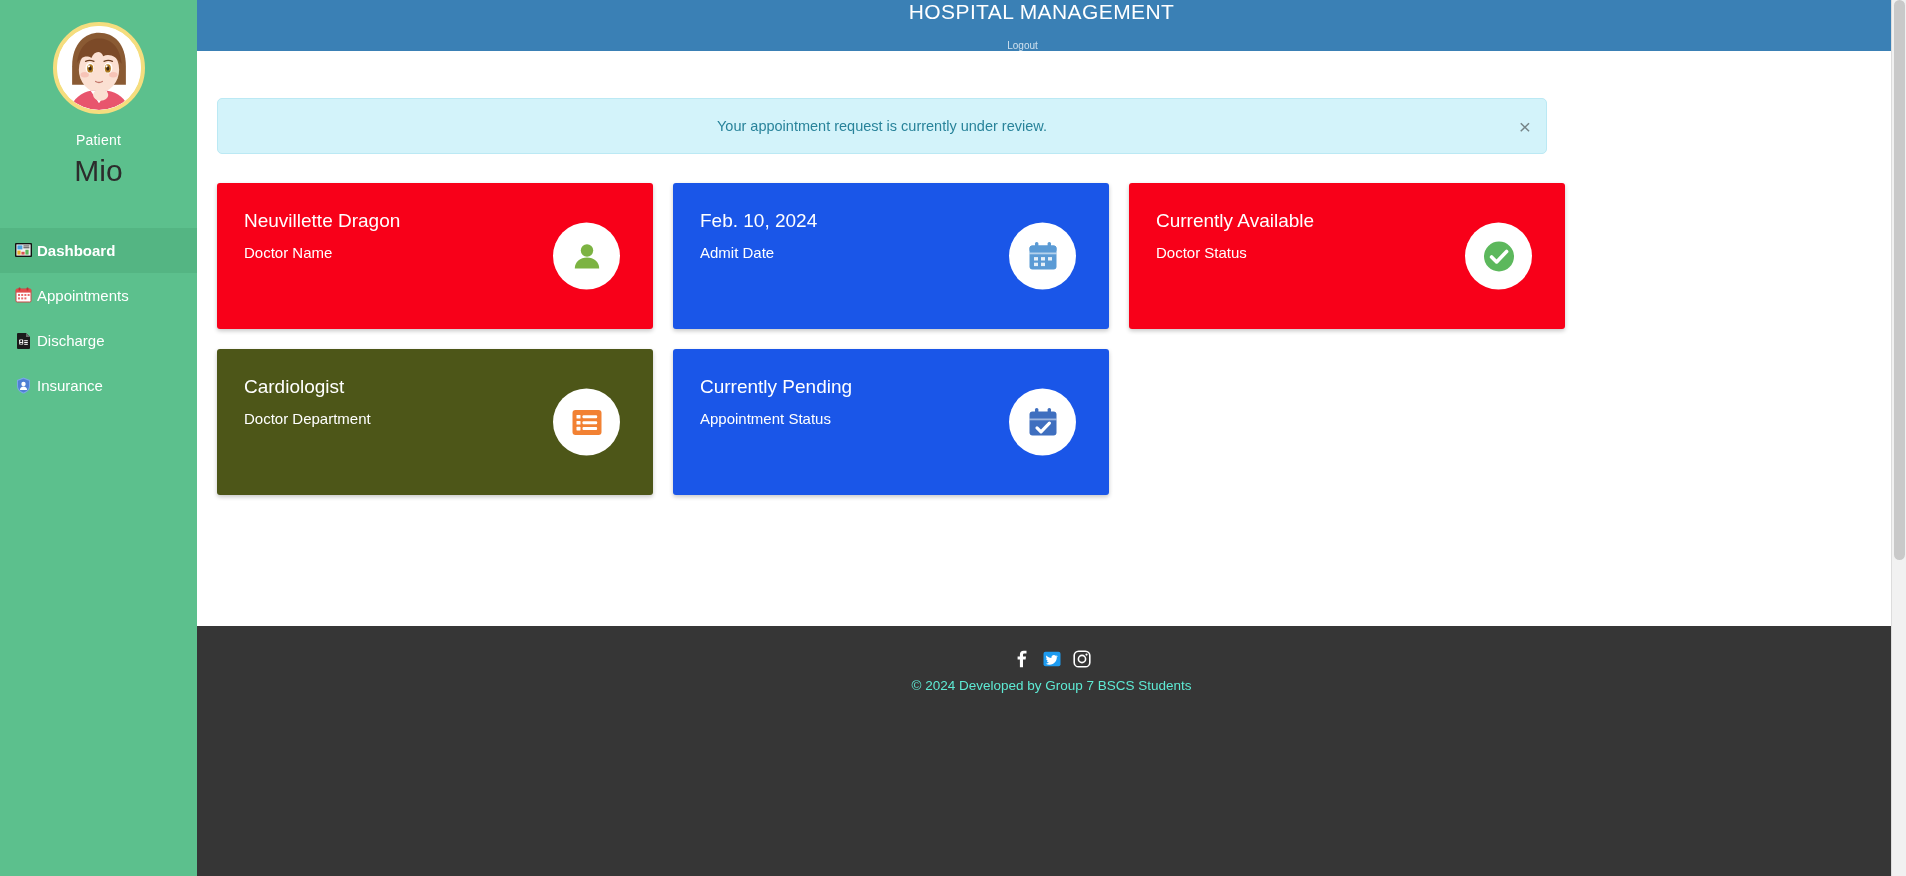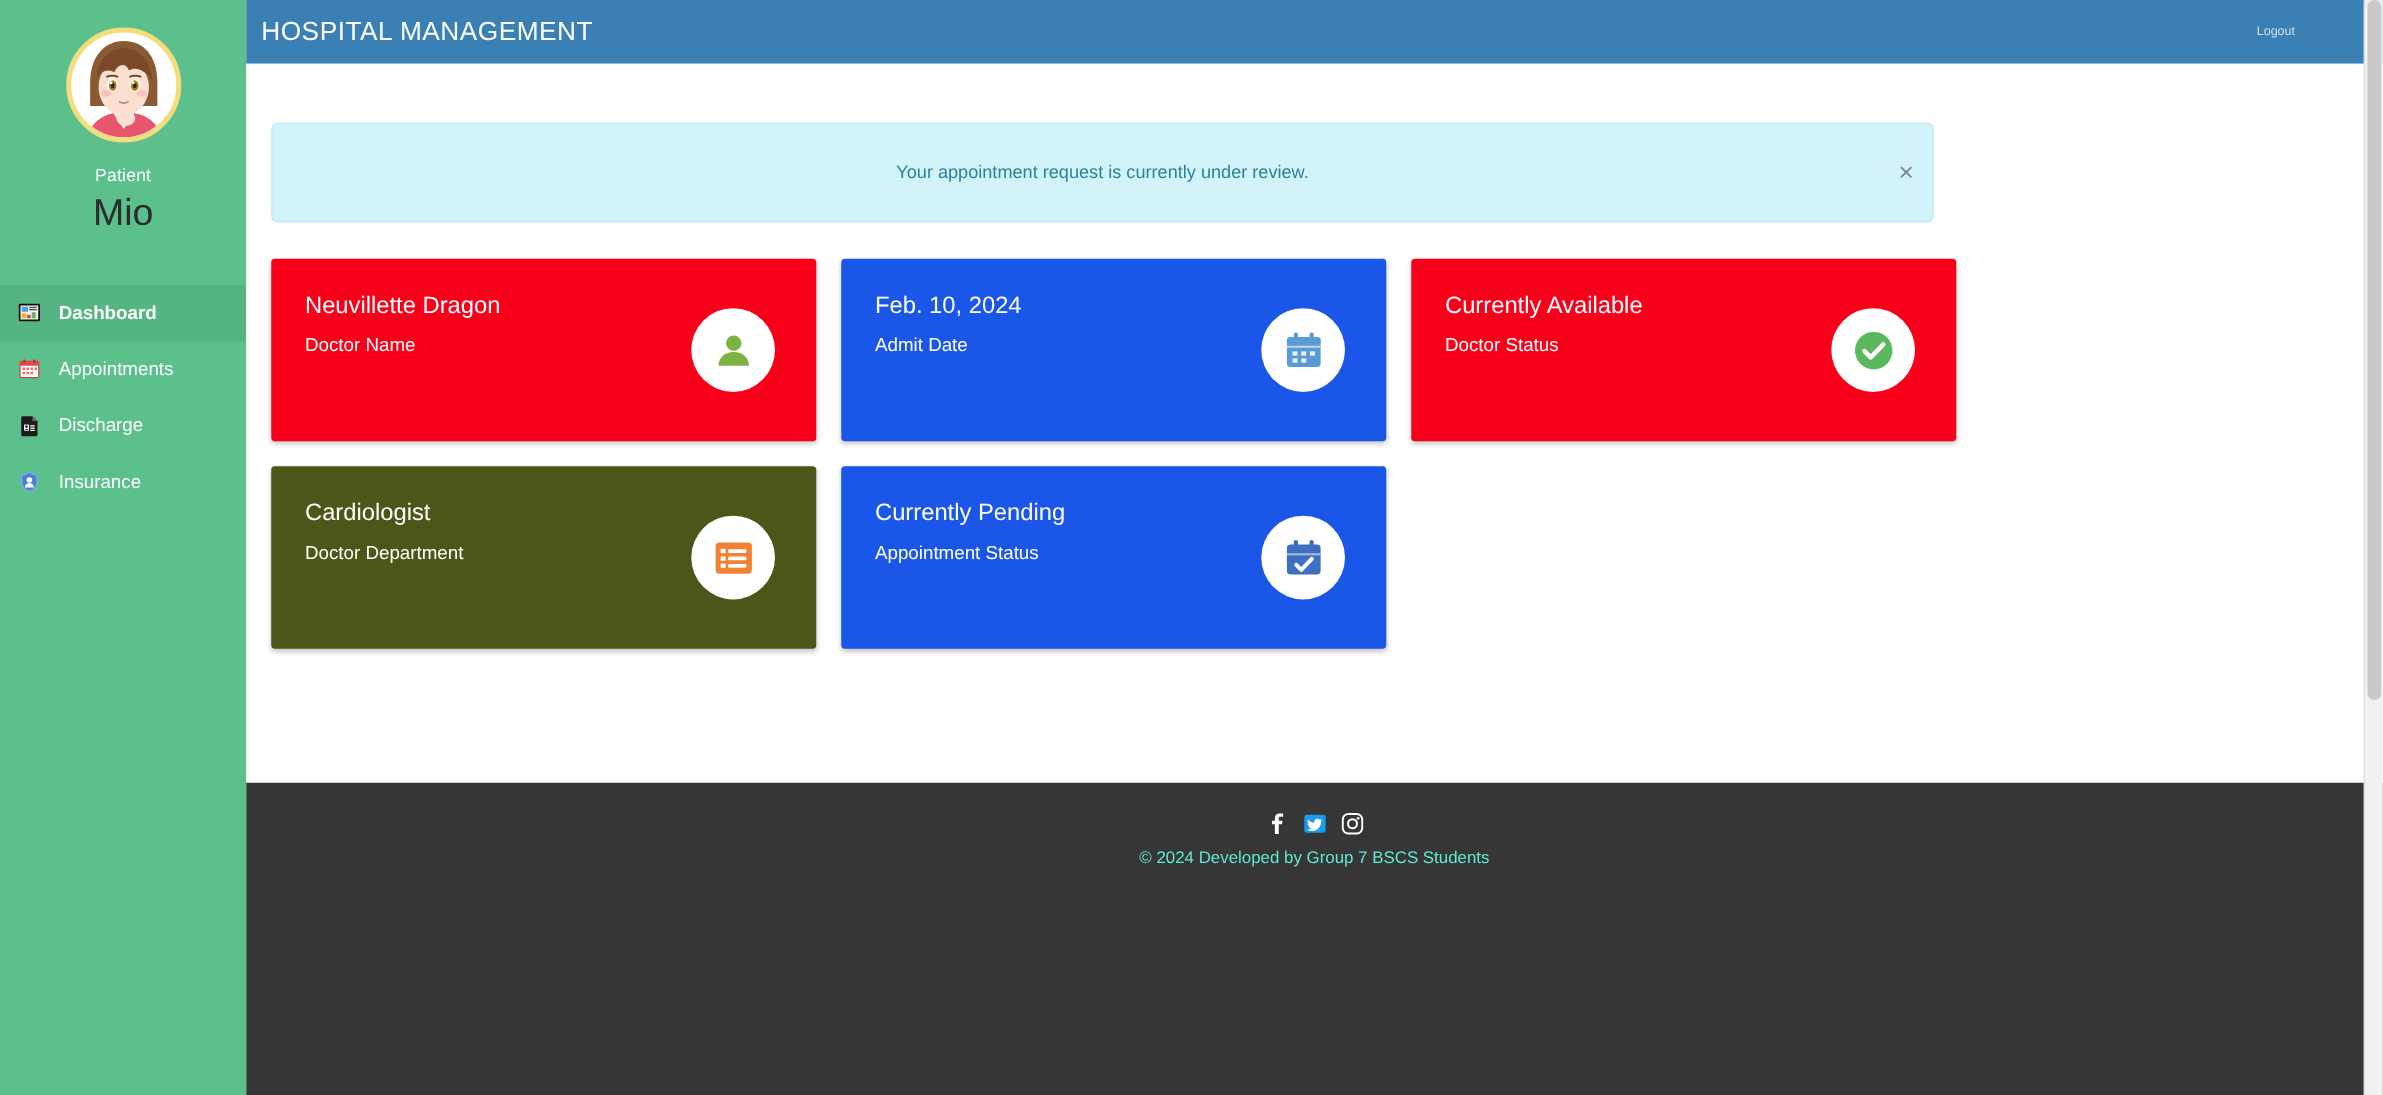--- a/index.html
+++ b/index.html
@@ -29,21 +29,21 @@
   .avatar-art { position: absolute; inset: 0; }
   .profile-role {
     margin-top: 18px; color: #ffffff; font-size: 14px; letter-spacing: .2px;
   }
   .profile-name {
     margin-top: 8px; color: #2c2c2c; font-size: 30px; font-weight: 400;
     line-height: 1;
   }
   .nav { width: 100%; margin-top: 42px; }
   .nav-item {
-    display: flex; align-items: center; gap: 14px;
+    display: flex; align-items: center; gap: 4px;
     height: 45px; padding-left: 14px;
     color: #ffffff; font-size: 15px; cursor: pointer;
   }
   .nav-item.active { background: #54b583; font-weight: bold; }
   .nav-item + .nav-item { margin-top: 0; }
   .nav-item .nav-ico {
     width: 19px; height: 19px; display: inline-flex;
     align-items: center; justify-content: center; flex: 0 0 19px;
   }
   .nav-list > div:nth-child(2) { margin-top: 0; }
@@ -51,39 +51,40 @@
   
   .main {
     flex: 1; height: 876px; position: relative;
     display: flex; flex-direction: column;
     background: #ffffff;
   }
   .topbar {
     height: 51px; background: #3a80b5;
     display: flex; align-items: center; justify-content: space-between;
     padding: 0 32px 0 12px;
+    flex-direction: column;
   }
   .topbar-title {
     color: #ffffff; font-size: 21px; letter-spacing: .4px; font-weight: 400;
   }
   .logout-link {
     color: #cfe0ee; font-size: 10px; text-decoration: none; cursor: pointer;
     margin-right: 38px;
   }
 
   .content {
     flex: 1; padding: 0 10px 0 20px; background: #ffffff;
     position: relative; overflow: hidden;
   }
 
   .alert {
     margin: 47px 10px 0 0;
     width: 1330px;
     background: #d3f3fa; border: 1px solid #bbe9f4; border-radius: 5px;
-    height: 80px;
+    height: 56px;
     display: flex; align-items: center; justify-content: center;
     position: relative;
   }
   .alert-text { color: #28839a; font-size: 14.5px; }
   .alert-close {
     position: absolute; right: 15px; top: 50%; transform: translateY(-50%);
     font-size: 21px; line-height: 1; color: #2b2b2b; opacity: .55;
     cursor: pointer; background: none; border: none; font-family: "Liberation Sans", sans-serif;
   }
 

